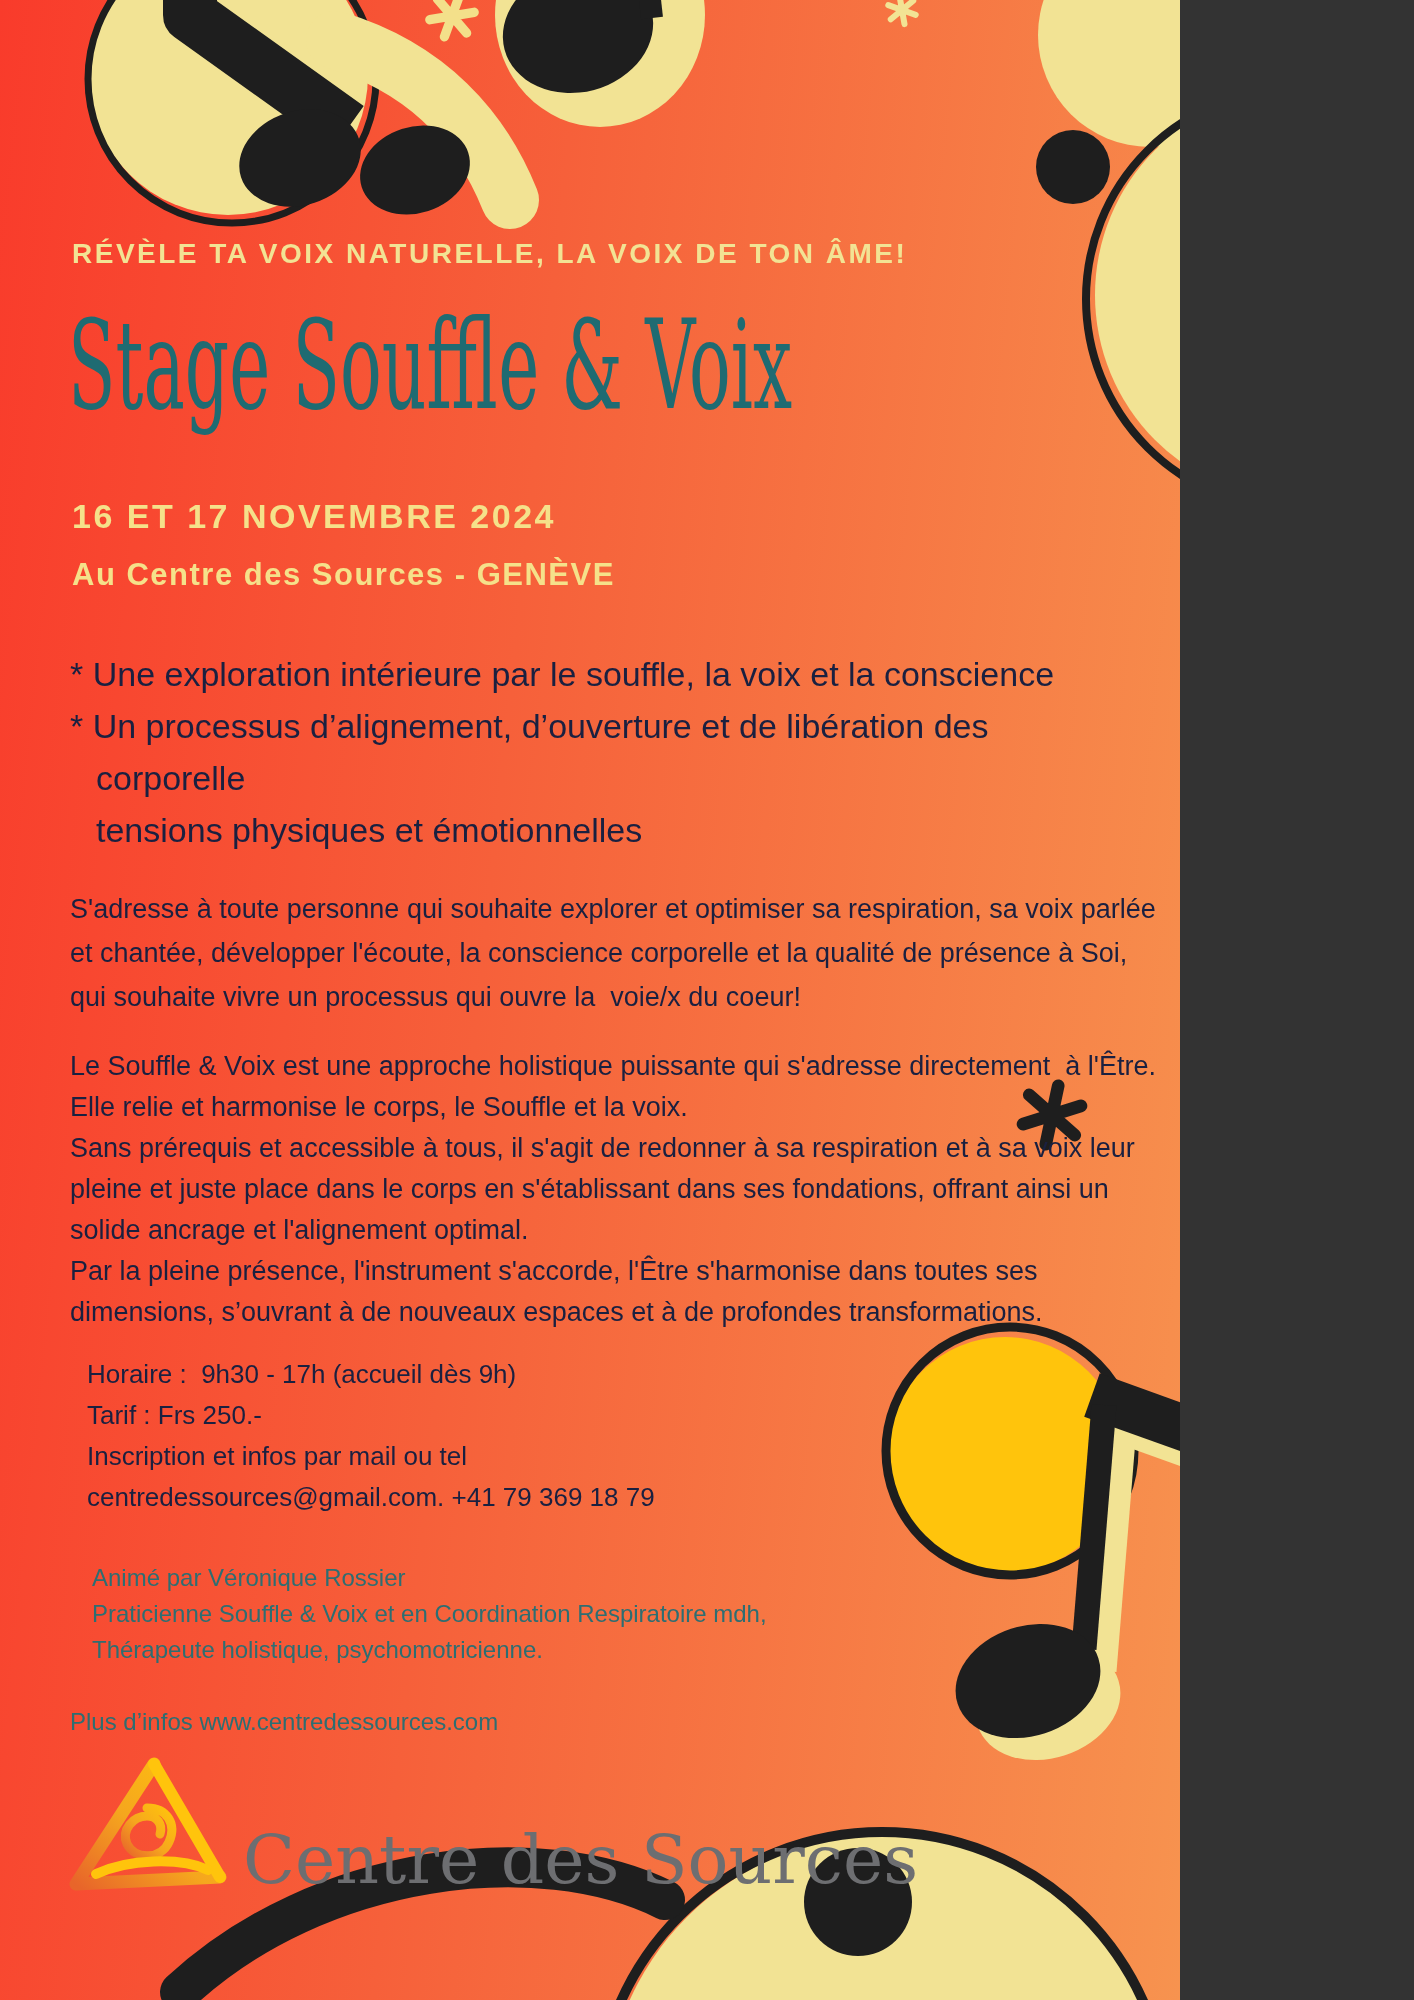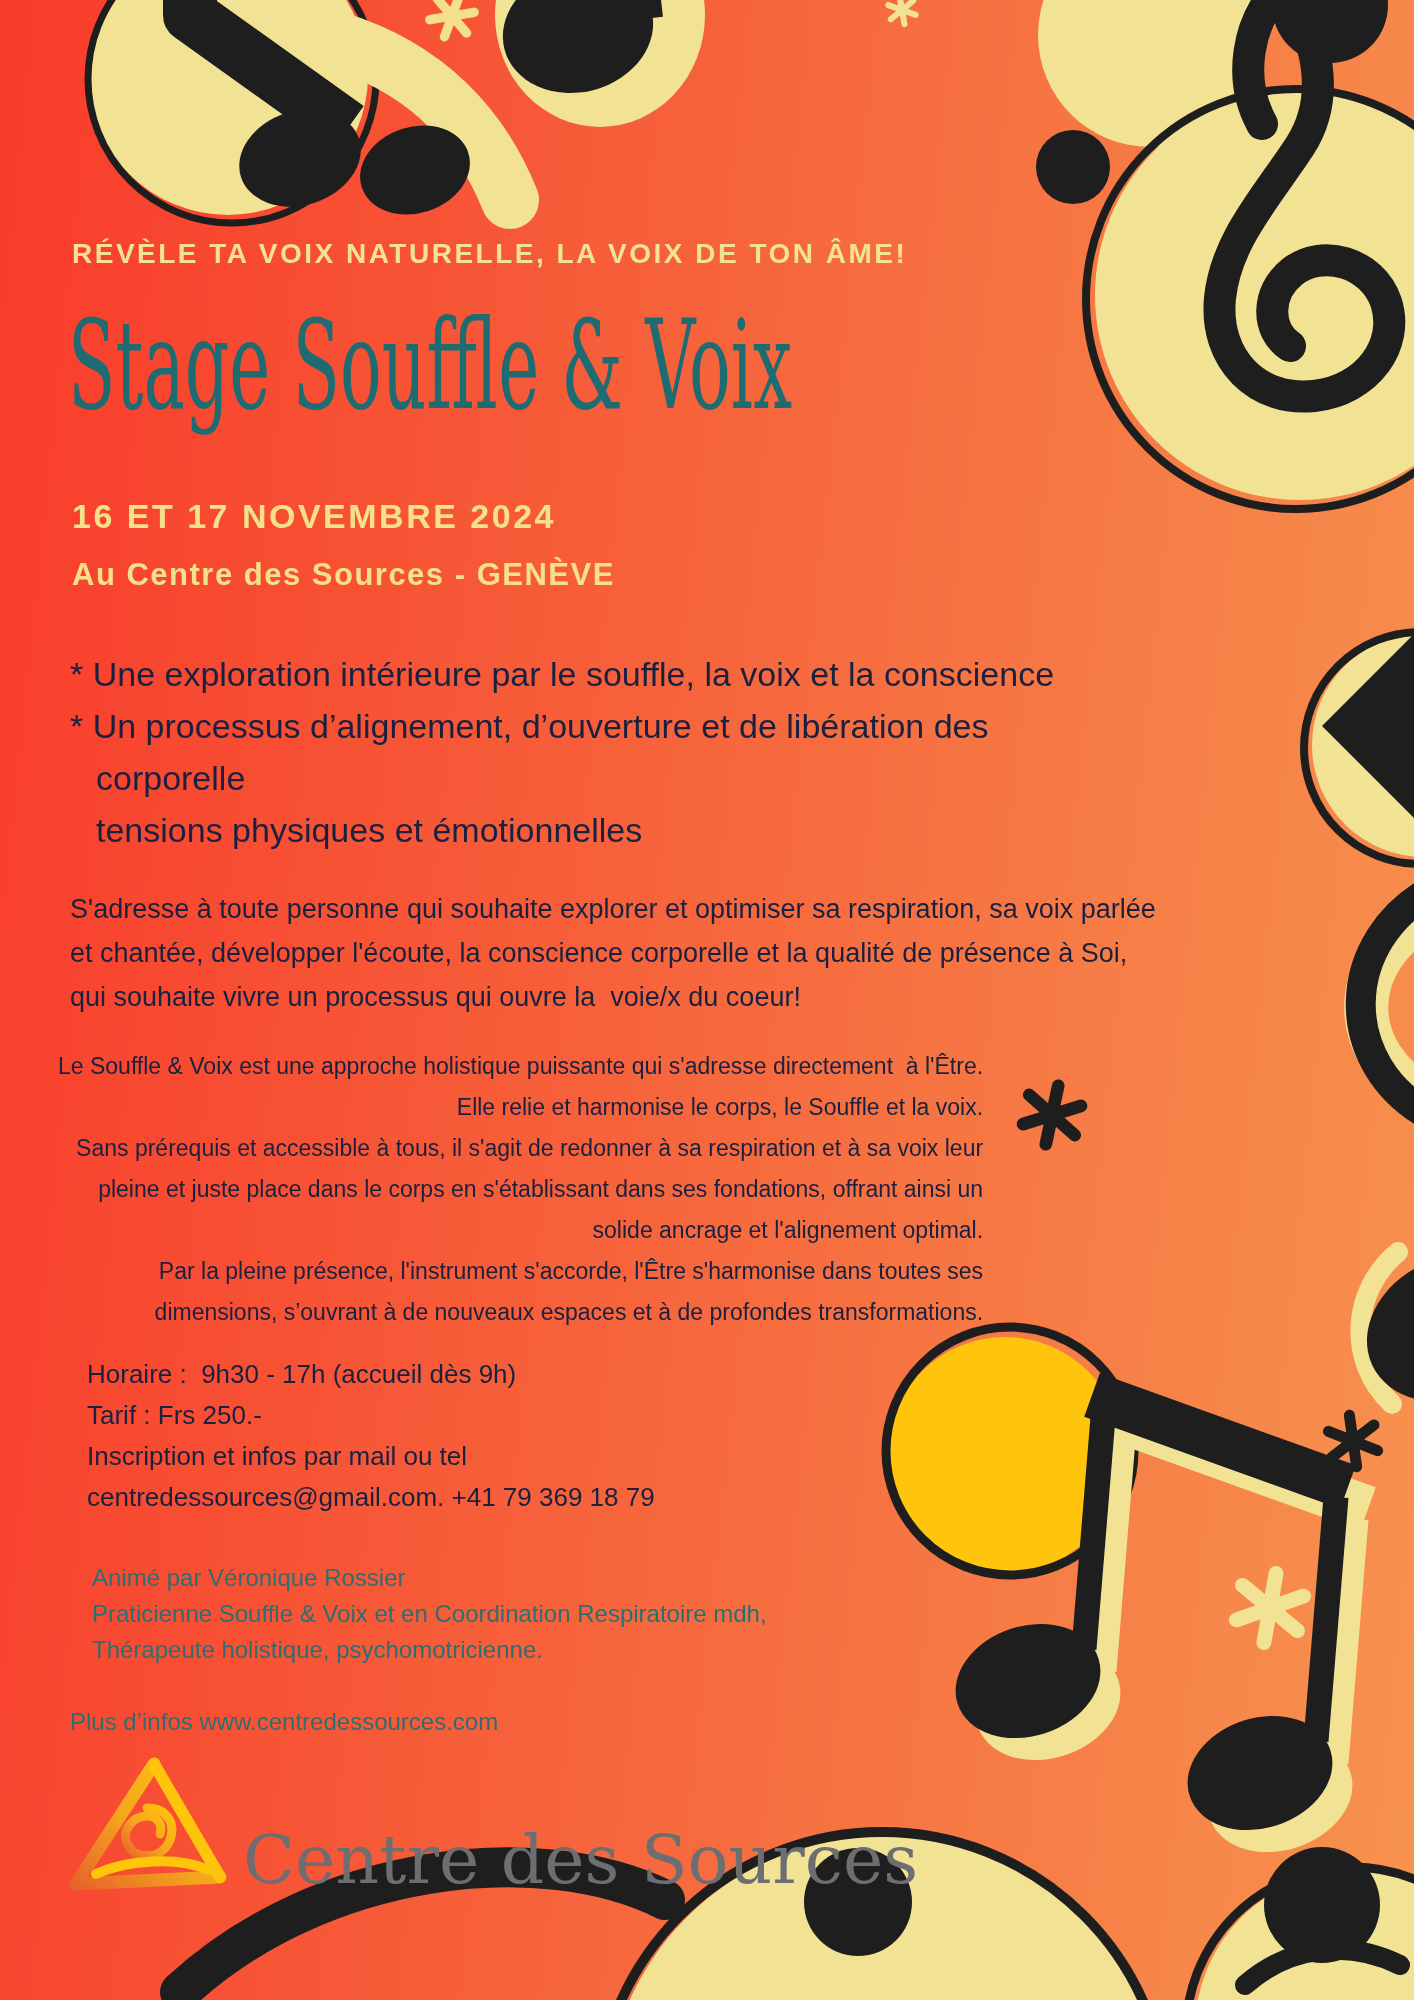--- a/index.html
+++ b/index.html
@@ -1,18 +1,18 @@
 <!DOCTYPE html>
 <html><head>
 <meta charset="utf-8">
 <title>Stage Souffle &amp; Voix</title>
 <style>
   html,body { margin:0; padding:0; background:#333; }
   .poster {
-    position:relative; width:1414px; height:2000px; overflow:hidden;
+    position:relative; width:1180px; height:2000px; overflow:hidden;
     background:linear-gradient(96deg, #F93B2B 0%, #F6603A 42%, #F7934F 100%);
     font-family:"Liberation Sans", sans-serif;
   }
   svg.deco { position:absolute; left:0; top:0; width:1414px; height:2000px; }
   .abs { position:absolute; }
   .line { white-space:pre; }
   .indent { padding-left:26px; }
 
   .tagline { left:72px; top:238px; font-size:28px; font-weight:bold;
              letter-spacing:2.5px; color:#F2E394; white-space:pre; }
@@ -21,21 +21,21 @@
            font-weight:normal; font-size:124px; line-height:1.12; color:#1F6B72;
            transform:scaleX(0.56); transform-origin:left top; white-space:pre; }
 
   .date1 { left:72px; top:497px; font-size:34px; font-weight:bold;
            letter-spacing:2.5px; color:#F5E18A; white-space:pre; }
   .date2 { left:72px; top:557px; font-size:31px; font-weight:bold;
            letter-spacing:1.5px; color:#F5E18A; white-space:pre;text-align:center; }
 
   .bullets { left:70px; top:648px; font-size:34px; line-height:52px; color:#1A2040; }
   .para1   { left:70px; top:887px;  font-size:27px; line-height:44px; color:#1A2040; }
-  .para2   { left:58px; top:1046px; font-size:23px; line-height:41px; color:#1A2040;text-align:right; }
+  .para2   { left:70px; top:1046px; font-size:27px; line-height:41px; color:#1A2040; }
   .info    { left:58px; top:1354px; font-size:26px; line-height:41px; color:#1A2040;margin-left:29px; }
   .facil   { left:70px; top:1560px; font-size:24px; line-height:36px; color:#2D6E72;margin-left:22px; }
   .plus    { left:70px; top:1708px; font-size:24px; color:#2D6E72; white-space:pre; }
 
   .logo-text { left:243px; top:1820px; font-family:"DejaVu Serif", serif;
                font-size:68px; color:#6D6E71; white-space:pre; }
 </style>
 </head>
 <body>
 

